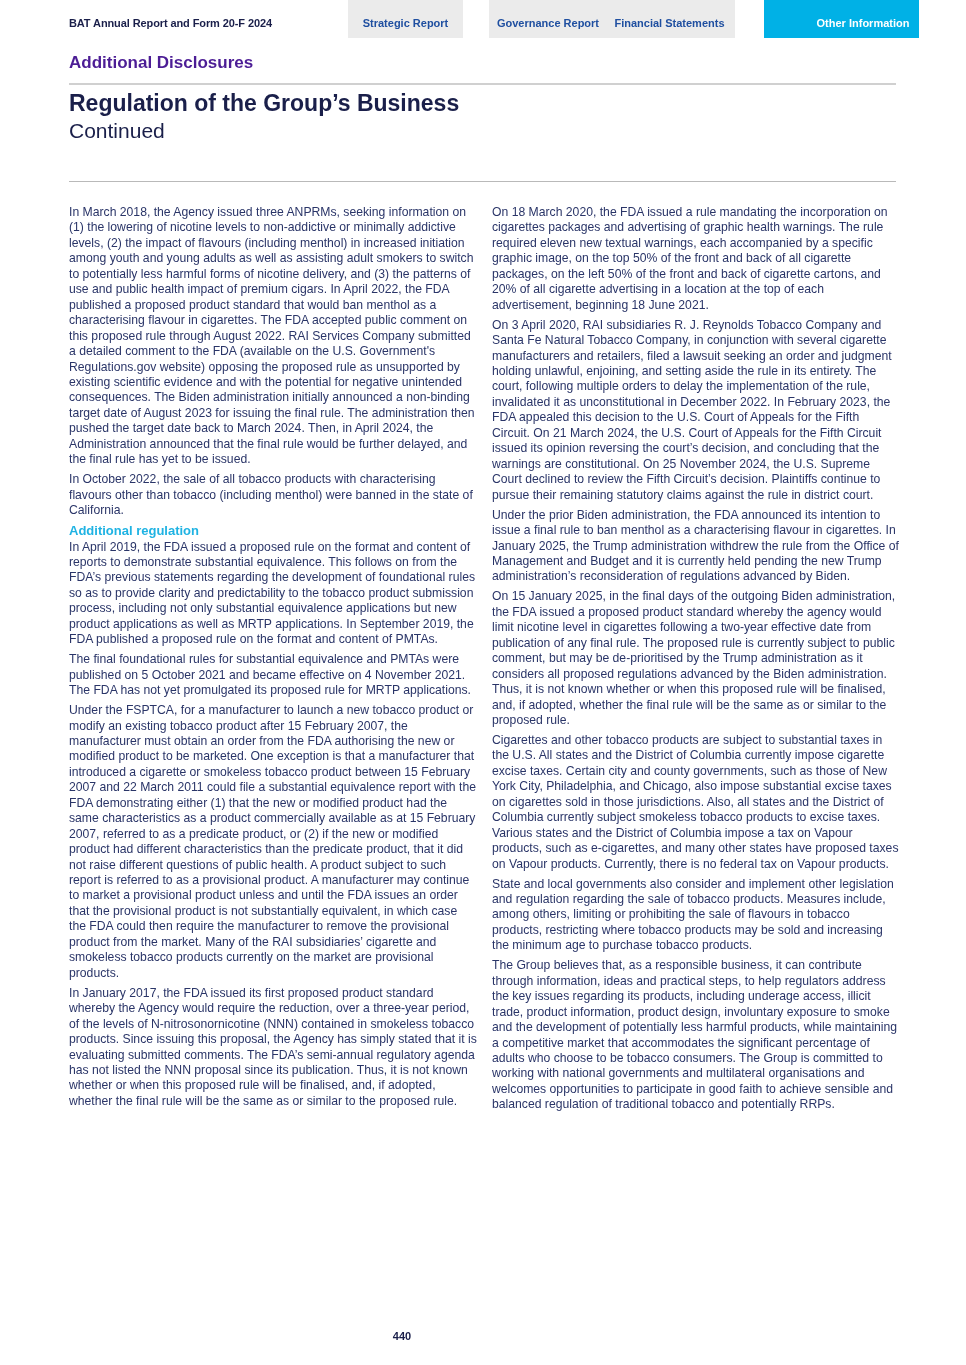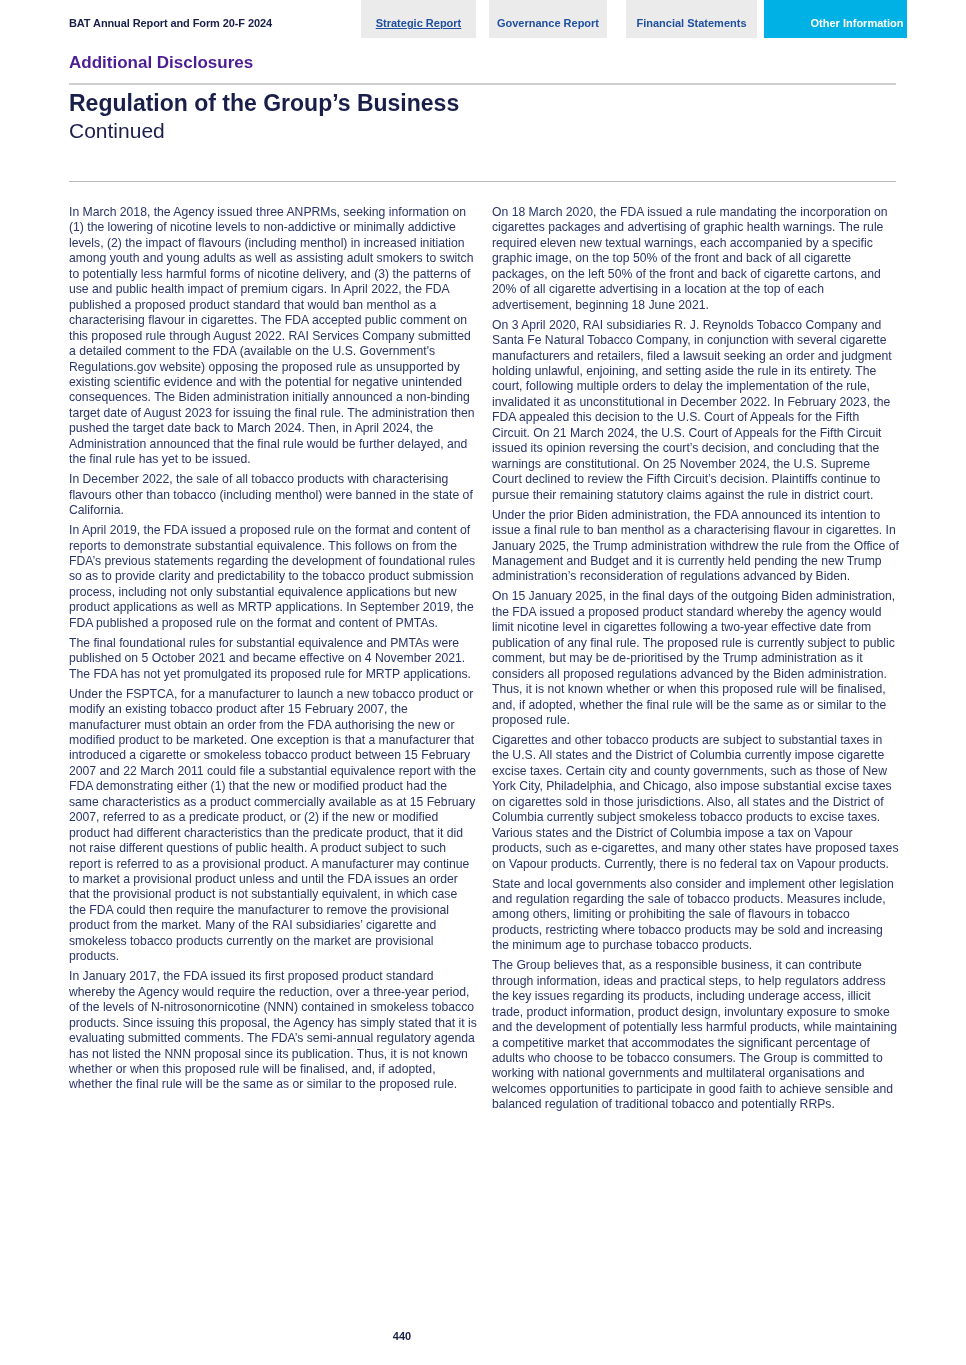--- a/index.html
+++ b/index.html
@@ -22,35 +22,36 @@
     .column p { margin: 0 0 4.5px 0; }
     .subhead { font-weight: bold; color: #1fb3e3; font-size: 13px; margin: 2px 0 1px 0; }
     .page-number { position: absolute; left: 0; width: 804px; top: 1330px; text-align: center; font-size: 11px; font-weight: bold; color: #1a1f4a; }
   </style>
 </head>
 <body>
 
 <div class="report-title">BAT Annual Report and Form 20-F 2024</div>
 
 <nav>
-  <div class="tab" style="left:361px;width:115px;text-decoration:underline;">Strategic Report</div>
+  <div class="tab" style="left:348px;width:115px;">Strategic Report</div>
   <div class="tab" style="left:489px;width:118px;text-align:center;">Governance Report</div>
-  <div class="tab" style="left:626px;width:131px;">Financial Statements</div>
-  <div class="tab active" style="left:764px;width:143px;padding-left:43px;">Other Information</div>
+  <div class="tab" style="left:604px;width:131px;">Financial Statements</div>
+  <div class="tab active" style="left:764px;width:155px;padding-left:43px;">Other Information</div>
 </nav>
 
 <div class="section-label">Additional Disclosures</div>
 <div class="rule top"></div>
 <h1 class="page-title" style="margin:0;">Regulation of the Group’s Business</h1>
 <div class="page-subtitle">Continued</div>
 <div class="rule bottom"></div>
 
 <div class="column left">
   <p>In March 2018, the Agency issued three ANPRMs, seeking information on (1) the lowering of nicotine levels to non-addictive or minimally addictive levels, (2) the impact of flavours (including menthol) in increased initiation among youth and young adults as well as assisting adult smokers to switch to potentially less harmful forms of nicotine delivery, and (3) the patterns of use and public health impact of premium cigars. In April 2022, the FDA published a proposed product standard that would ban menthol as a characterising flavour in cigarettes. The FDA accepted public comment on this proposed rule through August 2022. RAI Services Company submitted a detailed comment to the FDA (available on the U.S. Government's Regulations.gov website) opposing the proposed rule as unsupported by existing scientific evidence and with the potential for negative unintended consequences. The Biden administration initially announced a non-binding target date of August 2023 for issuing the final rule. The administration then pushed the target date back to March 2024. Then, in April 2024, the Administration announced that the final rule would be further delayed, and the final rule has yet to be issued.</p>
-  <p>In December 2022, the sale of all tobacco products with characterising flavours other than tobacco (including menthol) were banned in the state of California.</p>
+  <p>In October 2022, the sale of all tobacco products with characterising flavours other than tobacco (including menthol) were banned in the state of California.</p>
+  <div class="subhead">Additional regulation</div>
   <p>In April 2019, the FDA issued a proposed rule on the format and content of reports to demonstrate substantial equivalence. This follows on from the FDA’s previous statements regarding the development of foundational rules so as to provide clarity and predictability to the tobacco product submission process, including not only substantial equivalence applications but new product applications as well as MRTP applications. In September 2019, the FDA published a proposed rule on the format and content of PMTAs.</p>
   <p>The final foundational rules for substantial equivalence and PMTAs were published on 5 October 2021 and became effective on 4 November 2021. The FDA has not yet promulgated its proposed rule for MRTP applications.</p>
   <p>Under the FSPTCA, for a manufacturer to launch a new tobacco product or modify an existing tobacco product after 15 February 2007, the manufacturer must obtain an order from the FDA authorising the new or modified product to be marketed. One exception is that a manufacturer that introduced a cigarette or smokeless tobacco product between 15 February 2007 and 22 March 2011 could file a substantial equivalence report with the FDA demonstrating either (1) that the new or modified product had the same characteristics as a product commercially available as at 15 February 2007, referred to as a predicate product, or (2) if the new or modified product had different characteristics than the predicate product, that it did not raise different questions of public health. A product subject to such report is referred to as a provisional product. A manufacturer may continue to market a provisional product unless and until the FDA issues an order that the provisional product is not substantially equivalent, in which case the FDA could then require the manufacturer to remove the provisional product from the market. Many of the RAI subsidiaries’ cigarette and smokeless tobacco products currently on the market are provisional products.</p>
   <p>In January 2017, the FDA issued its first proposed product standard whereby the Agency would require the reduction, over a three-year period, of the levels of N-nitrosonornicotine (NNN) contained in smokeless tobacco products. Since issuing this proposal, the Agency has simply stated that it is evaluating submitted comments. The FDA’s semi-annual regulatory agenda has not listed the NNN proposal since its publication. Thus, it is not known whether or when this proposed rule will be finalised, and, if adopted, whether the final rule will be the same as or similar to the proposed rule.</p>
 </div>
 
 <div class="column right">
   <p>On 18 March 2020, the FDA issued a rule mandating the incorporation on cigarettes packages and advertising of graphic health warnings. The rule required eleven new textual warnings, each accompanied by a specific graphic image, on the top 50% of the front and back of all cigarette packages, on the left 50% of the front and back of cigarette cartons, and 20% of all cigarette advertising in a location at the top of each advertisement, beginning 18 June 2021.</p>
   <p>On 3 April 2020, RAI subsidiaries R. J. Reynolds Tobacco Company and Santa Fe Natural Tobacco Company, in conjunction with several cigarette manufacturers and retailers, filed a lawsuit seeking an order and judgment holding unlawful, enjoining, and setting aside the rule in its entirety. The court, following multiple orders to delay the implementation of the rule, invalidated it as unconstitutional in December 2022. In February 2023, the FDA appealed this decision to the U.S. Court of Appeals for the Fifth Circuit. On 21 March 2024, the U.S. Court of Appeals for the Fifth Circuit issued its opinion reversing the court’s decision, and concluding that the warnings are constitutional. On 25 November 2024, the U.S. Supreme Court declined to review the Fifth Circuit’s decision. Plaintiffs continue to pursue their remaining statutory claims against the rule in district court.</p>
   <p>Under the prior Biden administration, the FDA announced its intention to issue a final rule to ban menthol as a characterising flavour in cigarettes. In January 2025, the Trump administration withdrew the rule from the Office of Management and Budget and it is currently held pending the new Trump administration’s reconsideration of regulations advanced by Biden.</p>

